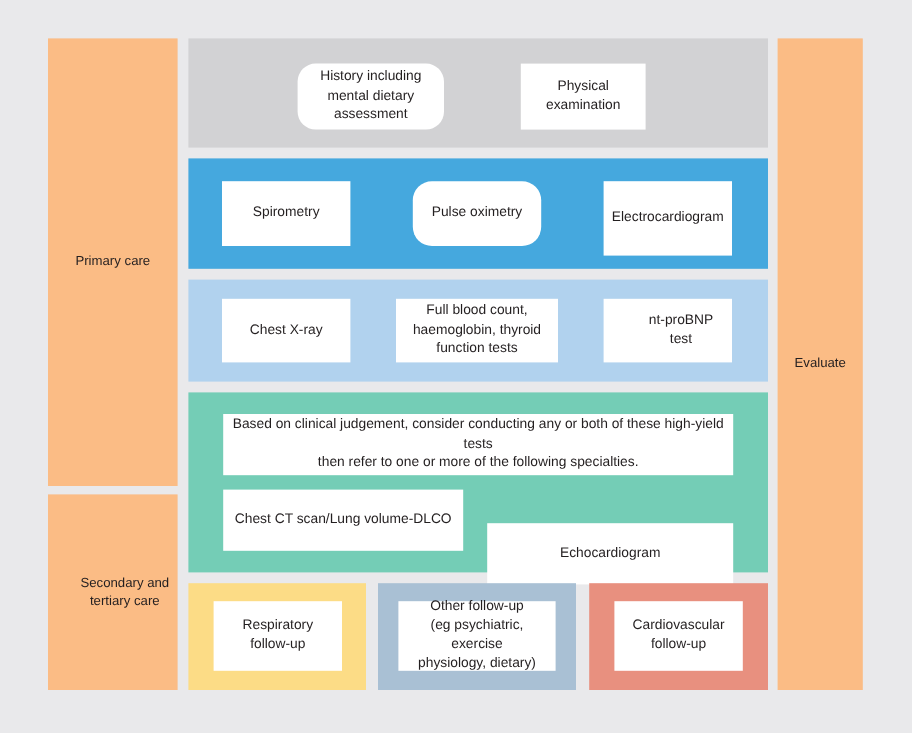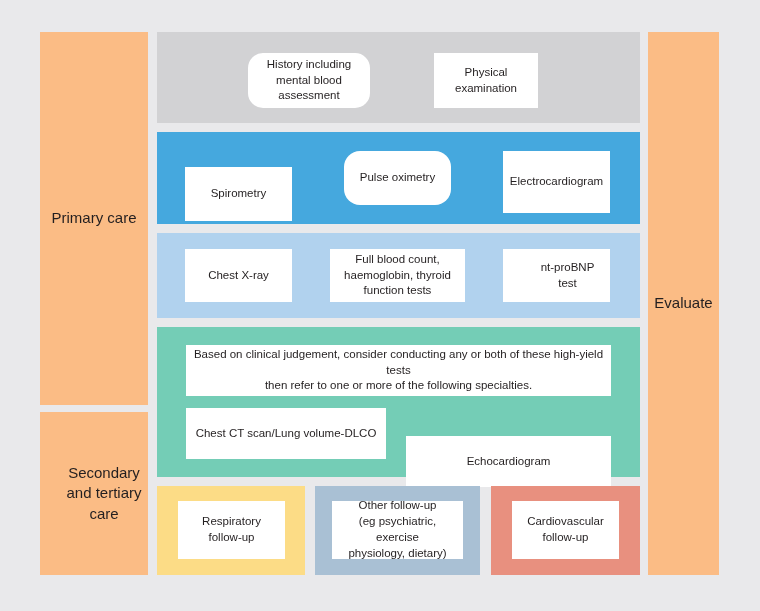--- a/index.html
+++ b/index.html
@@ -28,21 +28,21 @@
     box-sizing: border-box;
   }
   .care-col {
     position: absolute;
     box-sizing: border-box;
     display: flex;
     align-items: center;
     justify-content: center;
     text-align: center;
     color: #231f20;
-    font-size: 15px;
+    font-size: 11px;
     line-height: 1.35;
   }
   .card {
     position: absolute;
     background: #ffffff;
     box-sizing: border-box;
     display: flex;
     align-items: center;
     justify-content: center;
     text-align: center;
@@ -108,21 +108,21 @@
   .band-salmon {
     left: 491px; top: 486px;
     width: 149px; height: 89px;
     background: #e8907f;
   }
 
   
   .c-history    { left: 248px; top: 53px;  width: 122px; height: 55px; border-radius: 15px; }
   .c-physical   { left: 434px; top: 53px;  width: 104px; height: 55px; }
   
-  .c-spirometry { left: 185px; top: 151px; width: 107px; height: 54px; margin-top: 16px; }
+  .c-spirometry { left: 185px; top: 151px; width: 107px; height: 54px; }
   .c-oximetry   { left: 344px; top: 151px; width: 107px; height: 54px; border-radius: 16px; }
   .c-ecg        { left: 503px; top: 151px; width: 107px; height: 62px; }
   
   .c-cxr        { left: 185px; top: 249px; width: 107px; height: 53px; }
   .c-fbc        { left: 330px; top: 249px; width: 135px; height: 53px; }
   .c-ntprobnp   { left: 503px; top: 249px; width: 107px; height: 53px; padding-left: 28px; }
   
   .c-judgement  { left: 186px; top: 345px; width: 425px; height: 51px; }
   .c-ct         { left: 186px; top: 408px; width: 200px; height: 51px; }
   .c-echo       { left: 406px; top: 408px; width: 205px; height: 51px; margin-top: 28px; }
@@ -149,21 +149,21 @@
 
   <div class="care-col col-evaluate">
     <span>Evaluate</span>
   </div>
 
   <div class="band band-history"></div>
 
   <div class="card c-history">
     <div>
       <span>History including</span>
-      <span>mental blood</span>
+      <span>mental dietary</span>
       <span>assessment</span>
     </div>
   </div>
 
   <div class="card c-physical">
     <div>
       <span>Physical</span>
       <span>examination</span>
     </div>
   </div>

